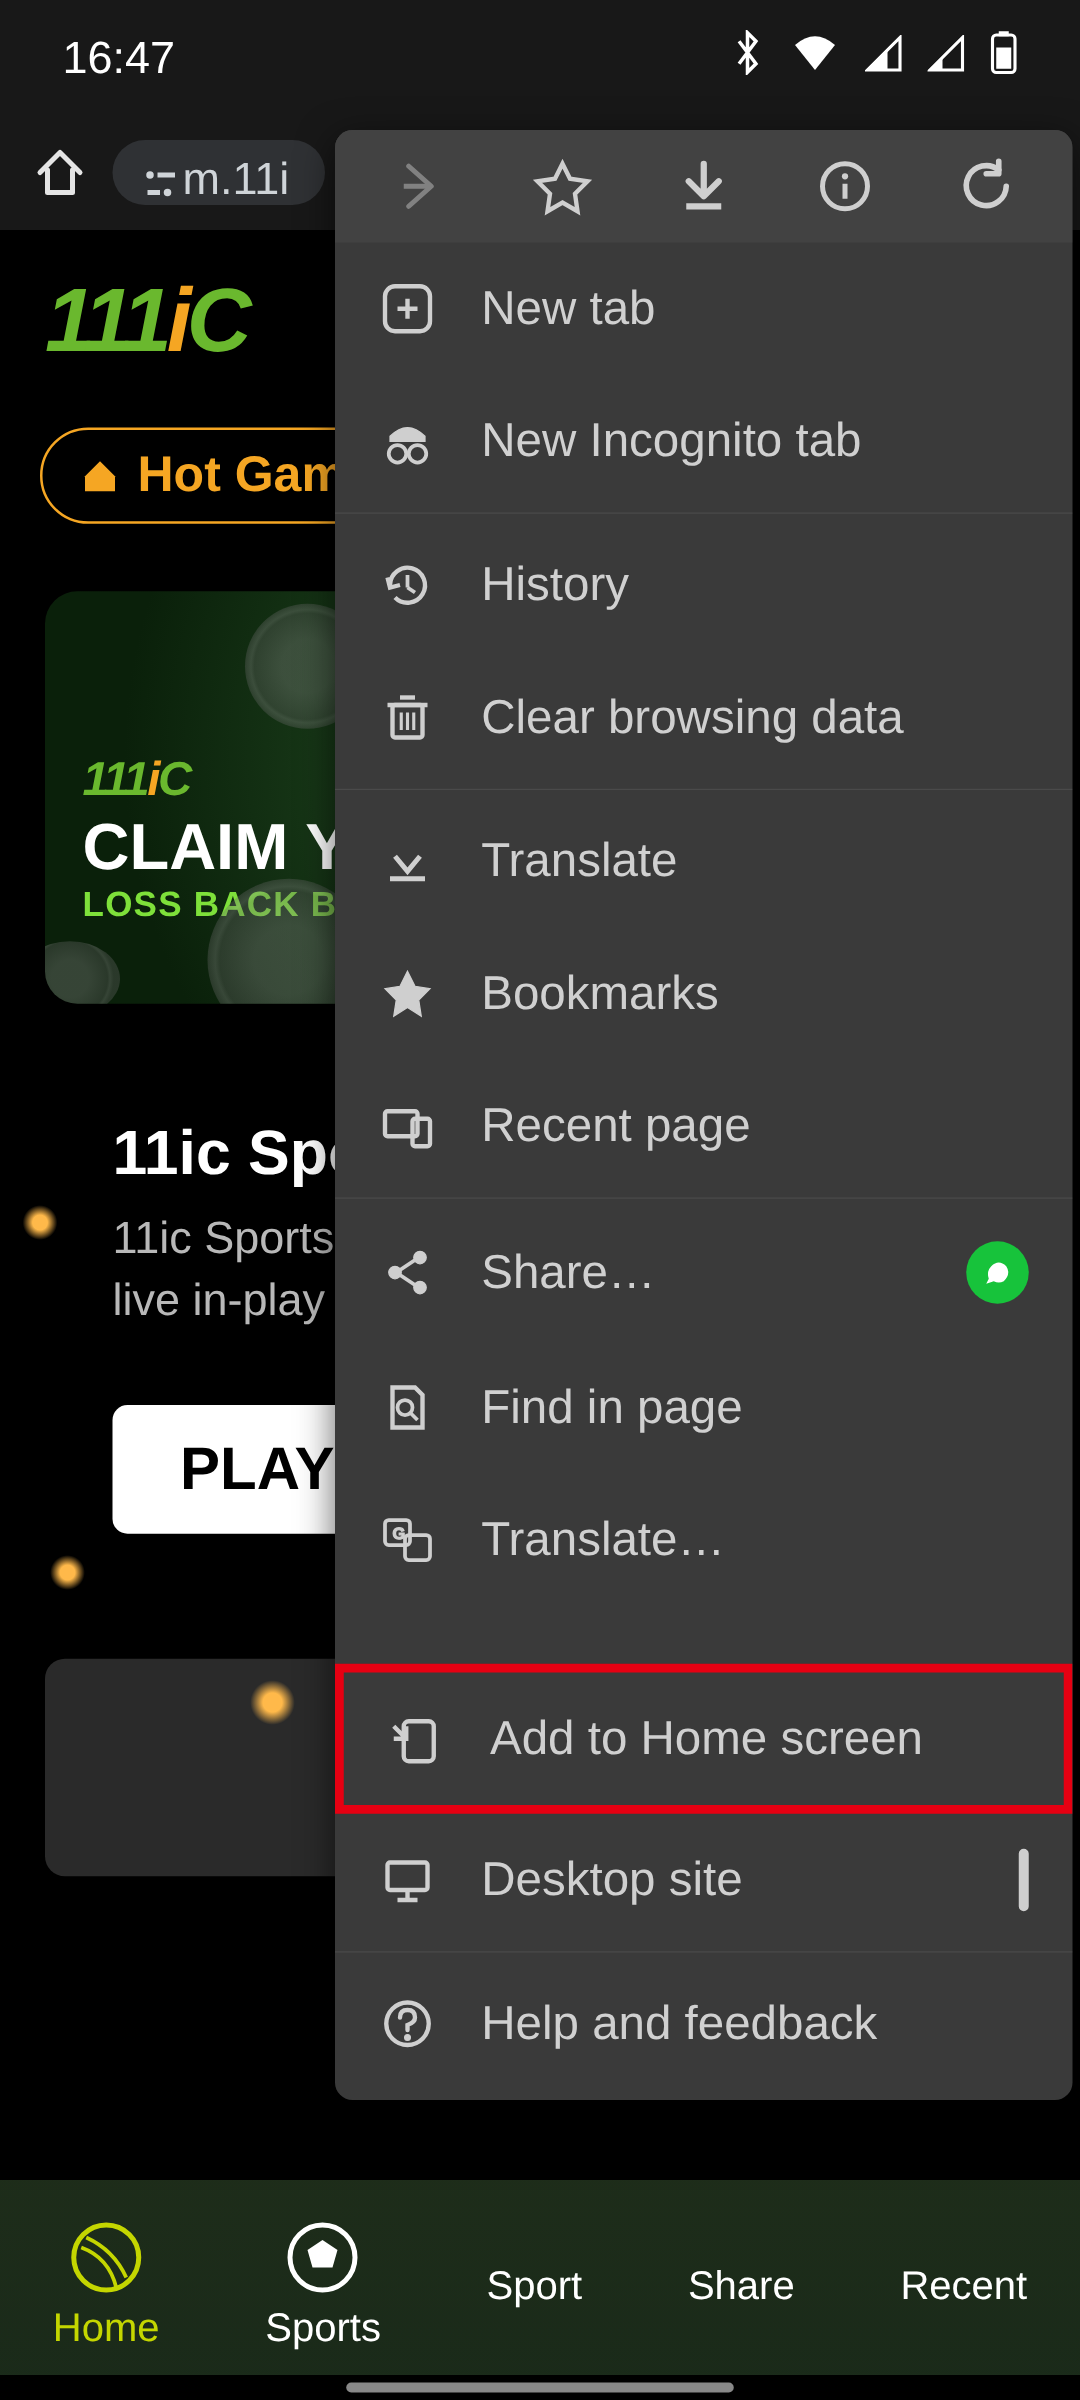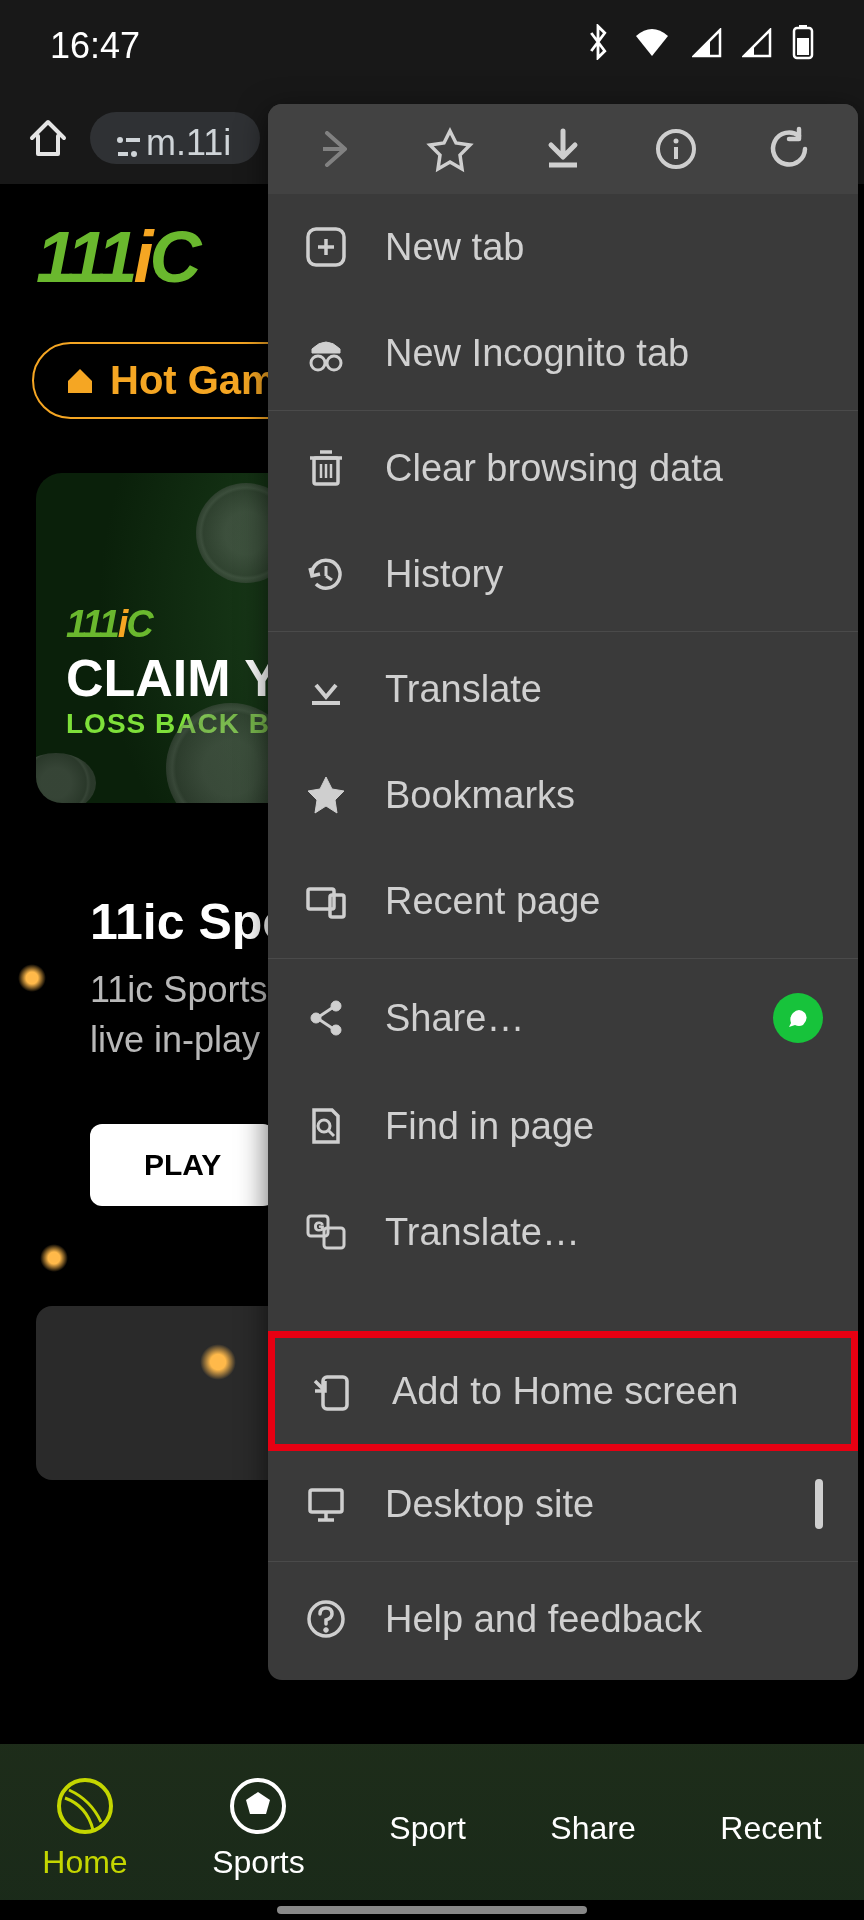--- a/index.html
+++ b/index.html
@@ -116,21 +116,21 @@
     .section {
       margin: 90px 40px 0 90px;
       color: #fff;
     }
     .section h2 { font-size: 50px; font-weight: 800; }
     .section p { color: #b8b8b8; font-size: 36px; line-height: 1.38; margin-top: 14px; }
     .play-btn {
       display: inline-block;
       background: #fff;
       color: #000;
-      font-size: 30px;
+      font-size: 48px;
       font-weight: 800;
       padding: 24px 54px;
       border-radius: 12px;
       margin-top: 60px;
     }
     .card-provider {
       margin: 100px 36px 0;
       background: #2a2a2a;
       border-radius: 16px;
       padding: 60px 30px 60px;
@@ -387,40 +387,40 @@
             <circle cx="30" cy="32" r="7" fill="none" stroke="#cfcfcf" stroke-width="3"></circle>
             <line x1="21" y1="32" x2="23" y2="32" stroke="#cfcfcf" stroke-width="3"></line>
           </svg>
         </span>
       <span>New Incognito tab</span>
     </div>
     <div class="menu-group-divider"></div>
     <div class="menu-item">
       <span class="micon">
           <svg viewBox="0 0 44 44">
+            <path d="M8 22 A14 14 0 1 1 12 32" fill="none" stroke="#cfcfcf" stroke-width="3.5"></path>
+            <path d="M6 16 L8 24 L16 22" fill="none" stroke="#cfcfcf" stroke-width="3.5"></path>
+            <line x1="22" y1="14" x2="22" y2="24" stroke="#cfcfcf" stroke-width="3"></line>
+            <line x1="22" y1="24" x2="28" y2="28" stroke="#cfcfcf" stroke-width="3"></line>
+          </svg>
+        </span>
+      <span>History</span>
+    </div>
+    <div class="menu-item">
+      <span class="micon">
+          <svg viewBox="0 0 44 44">
             <rect x="10" y="12" width="24" height="26" rx="2" fill="none" stroke="#cfcfcf" stroke-width="3.5"></rect>
             <line x1="6" y1="12" x2="38" y2="12" stroke="#cfcfcf" stroke-width="3.5"></line>
             <line x1="16" y1="6" x2="28" y2="6" stroke="#cfcfcf" stroke-width="3.5"></line>
             <line x1="17" y1="18" x2="17" y2="32" stroke="#cfcfcf" stroke-width="2.5"></line>
             <line x1="22" y1="18" x2="22" y2="32" stroke="#cfcfcf" stroke-width="2.5"></line>
             <line x1="27" y1="18" x2="27" y2="32" stroke="#cfcfcf" stroke-width="2.5"></line>
           </svg>
         </span>
       <span>Clear browsing data</span>
-    </div>
-    <div class="menu-item">
-      <span class="micon">
-          <svg viewBox="0 0 44 44">
-            <path d="M8 22 A14 14 0 1 1 12 32" fill="none" stroke="#cfcfcf" stroke-width="3.5"></path>
-            <path d="M6 16 L8 24 L16 22" fill="none" stroke="#cfcfcf" stroke-width="3.5"></path>
-            <line x1="22" y1="14" x2="22" y2="24" stroke="#cfcfcf" stroke-width="3"></line>
-            <line x1="22" y1="24" x2="28" y2="28" stroke="#cfcfcf" stroke-width="3"></line>
-          </svg>
-        </span>
-      <span>History</span>
     </div>
     <div class="menu-group-divider"></div>
     <div class="menu-item">
       <span class="micon">
           <svg viewBox="0 0 44 44">
             <path d="M12 18 L22 30 L32 18" fill="none" stroke="#cfcfcf" stroke-width="4"></path>
             <line x1="8" y1="36" x2="36" y2="36" stroke="#cfcfcf" stroke-width="4"></line>
           </svg>
         </span>
       <span>Translate</span>

